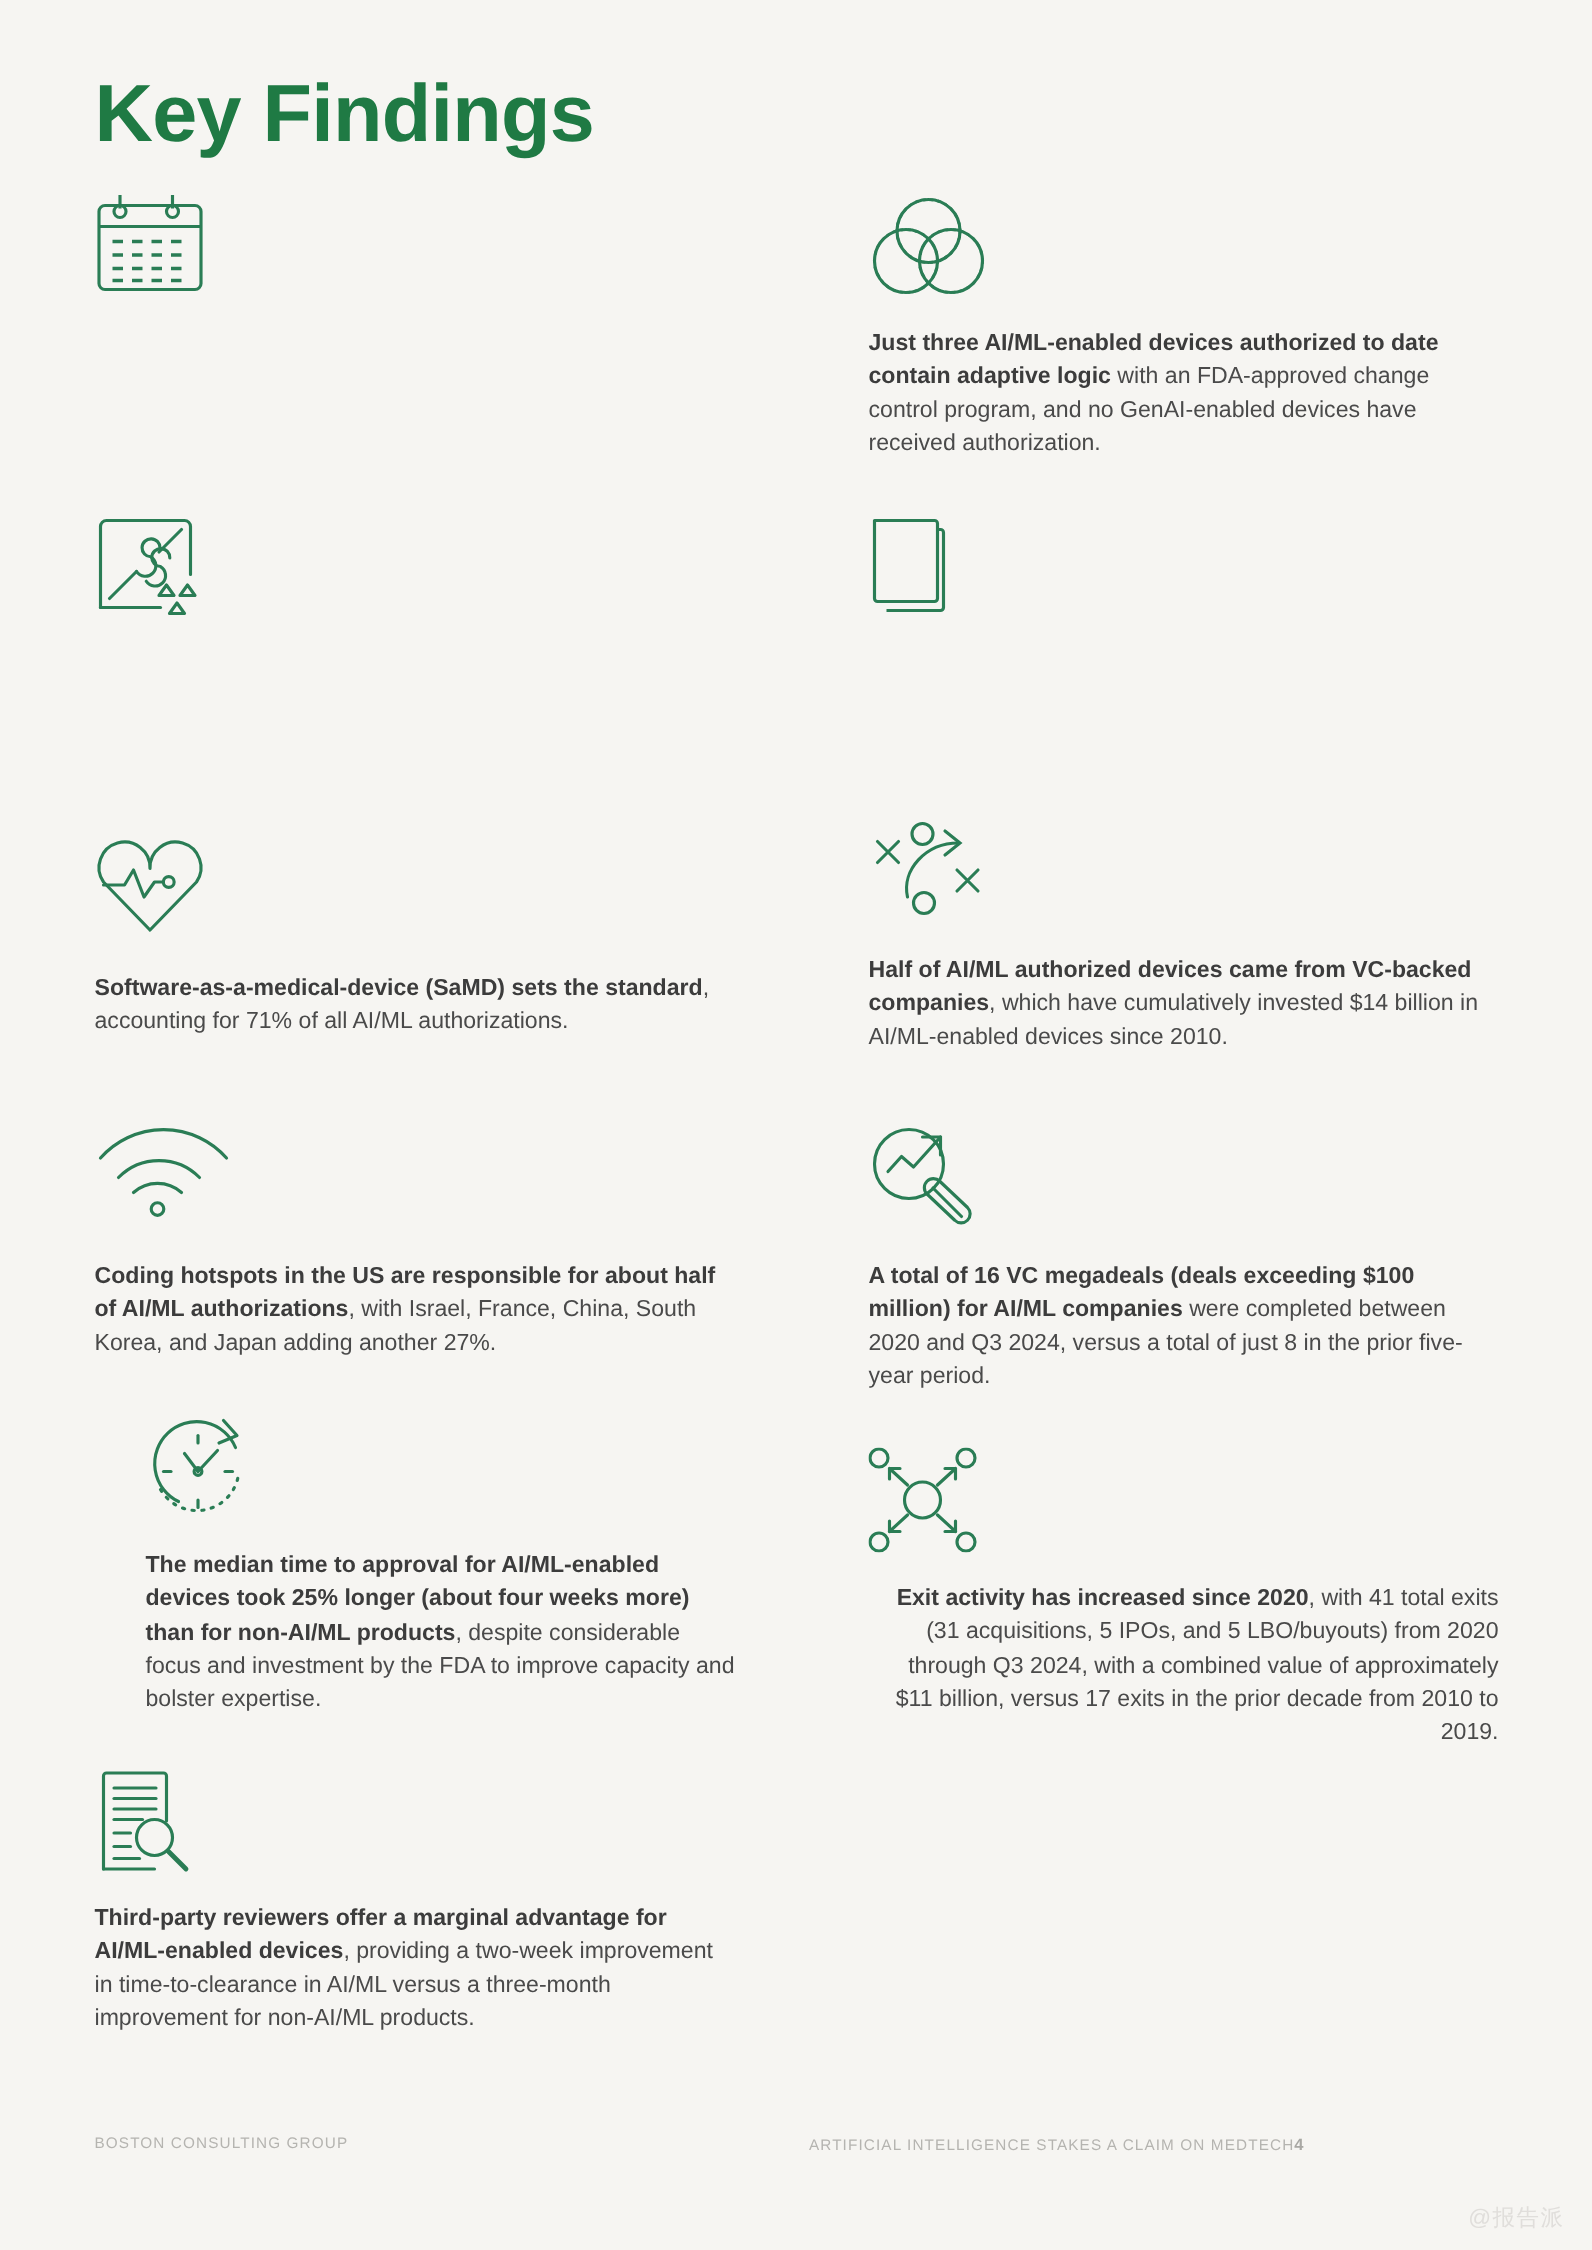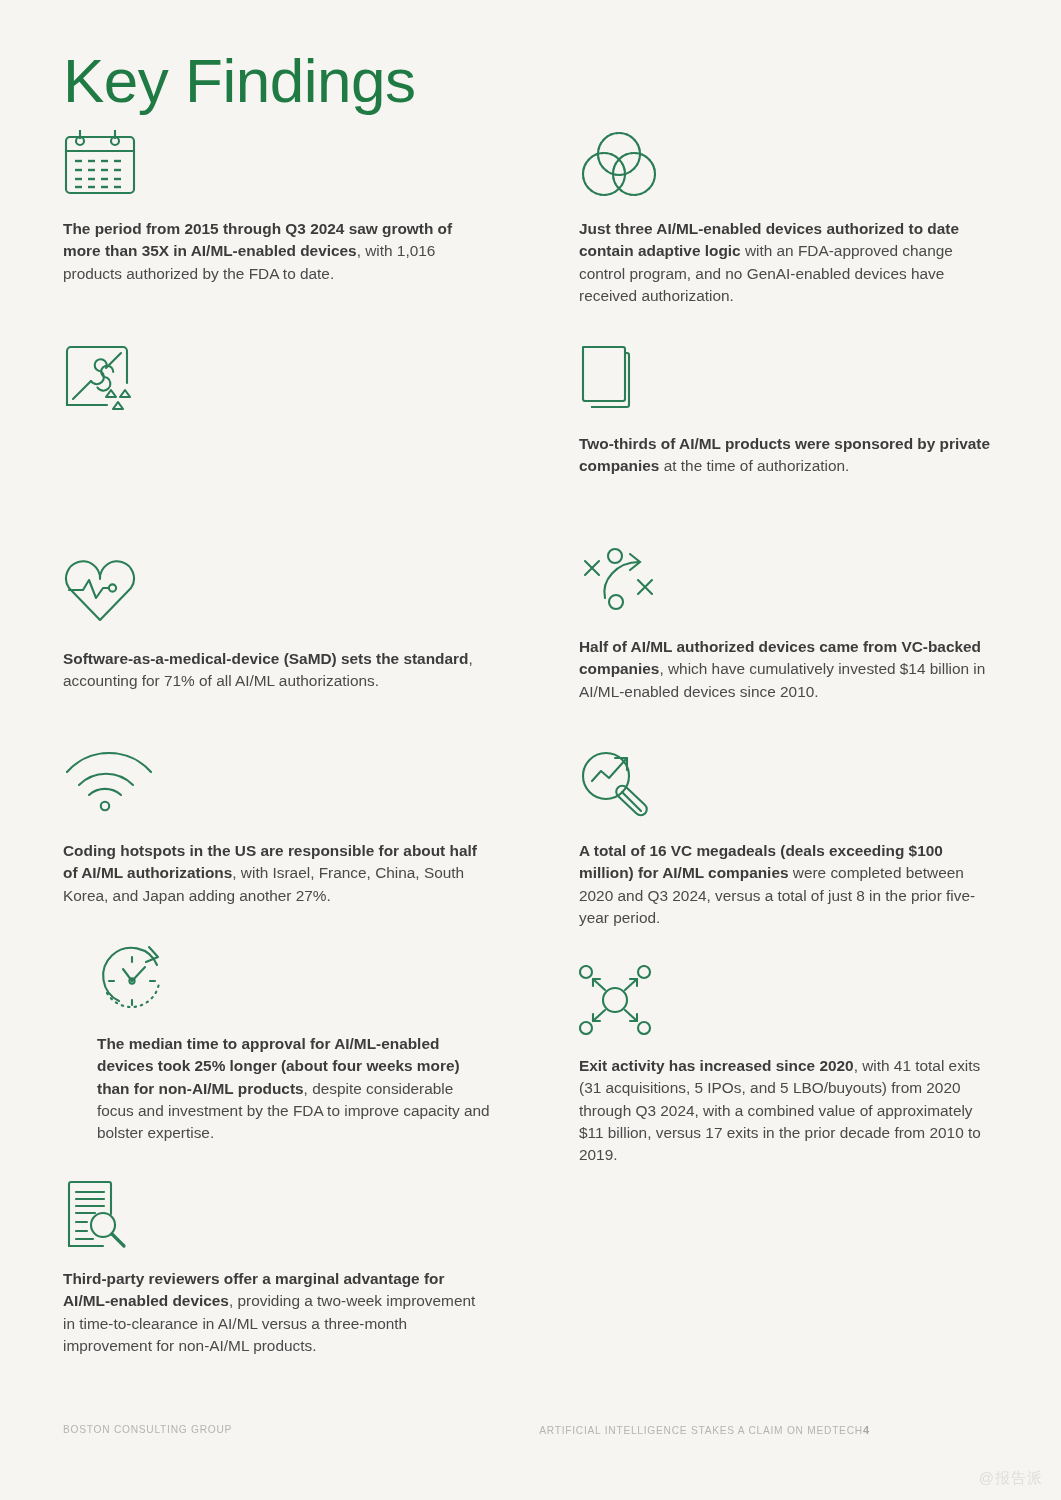--- a/index.html
+++ b/index.html
@@ -17,22 +17,22 @@
     height: 1500px;
     background: #f6f5f2;
     overflow: hidden;
   }
 
   
   .page-title {
     position: absolute;
     left: 63px;
     top: 48px;
-    font-size: 62px;
-    font-weight: normal;
+    font-size: 54px;
+    font-weight: bold;
     color: #1f7a44;
     letter-spacing: -0.5px;
     line-height: 1.05;
   }
 
   
   .columns {
     position: absolute;
     left: 0;
     top: 128px;
@@ -150,21 +150,20 @@
                 <line x1="25" y1="51" x2="32" y2="51"></line>
                 <line x1="38" y1="51" x2="45" y2="51"></line>
                 <line x1="51" y1="51" x2="58" y2="51"></line>
               <line x1="12" y1="59" x2="19" y2="59"></line>
                 <line x1="25" y1="59" x2="32" y2="59"></line>
                 <line x1="38" y1="59" x2="45" y2="59"></line>
                 <line x1="51" y1="59" x2="58" y2="59"></line>
             </g>
           </svg>
         </div>
-        <p class="finding-text"><b>The period from 2015 through Q3 2024 saw growth of more than 35X in AI/ML-enabled devices</b><span>, with 1,016 products authorized by the FDA to date.</span></p>
       </div>
 
       <div class="finding" style="position:absolute; top:215px;">
         <div class="icon-box">
           <svg width="74" height="72" viewBox="0 0 74 72">
             <g fill="none" stroke="#2a7d55" stroke-width="2.1" stroke-linecap="round" stroke-linejoin="round">
               <path d="M4 62 V8 a4 4 0 0 1 4-4 H60 a4 4 0 0 1 4 4 V40"></path>
               <path d="M4 62 H44"></path>
               <path d="M10 56 L28 38"></path>
               <path d="M58 10 L43 25"></path>
@@ -270,21 +269,20 @@
 
       <div class="finding" style="position:absolute; top:215px;">
         <div class="icon-box">
           <svg width="64" height="70" viewBox="0 0 64 70">
             <g fill="none" stroke="#2a7d55" stroke-width="2.1" stroke-linejoin="round">
               <path d="M12 10 H48 a2 2 0 0 1 2 2 V62 a2 2 0 0 1 -2 2 H12"></path>
               <path d="M4 4 H44 a2 2 0 0 1 2 2 V56 a2 2 0 0 1 -2 2 H6 a2 2 0 0 1 -2 -2 Z" fill="#f6f5f2"></path>
             </g>
           </svg>
         </div>
-        <p class="finding-text"><b>Two-thirds of AI/ML products were sponsored by private companies</b><span> at the time of authorization.</span></p>
       </div>
 
       <div class="finding" style="position:absolute; top:418px;">
         <div class="icon-box">
           <svg width="80" height="66" viewBox="0 0 80 66">
             <g fill="none" stroke="#2a7d55" stroke-width="2.1" stroke-linecap="round">
               <circle cx="36" cy="10" r="7"></circle>
               <circle cx="37" cy="56" r="7"></circle>
               <path d="M6 15 L20 29 M20 15 L6 29"></path>
               <path d="M59 34 L73 48 M73 34 L59 48"></path>
@@ -304,21 +302,21 @@
               <path d="M13 31 L22 21 L30 28 L48 8"></path>
               <path d="M48 20 V8 H36"></path>
               <path d="M43 42 L62 61" stroke-width="2.1"></path>
               <path d="M39 46 a6 6 0 0 1 8.5 -8.5 L66 55 a6 6 0 0 1 -8.5 8.5 Z"></path>
             </g>
           </svg>
         </div>
         <p class="finding-text"><b>A total of 16 VC megadeals (</b><b>deals exceeding $100 million</b><b>) for AI/ML companies</b><span> were completed between 2020 and Q3 2024, versus a total of just 8 in the prior five-year period.</span></p>
       </div>
 
-      <div class="finding" style="position:absolute; top:837px;">
+      <div class="finding" style="position:absolute; top:837px;text-align:right;">
         <div class="icon-box">
           <svg width="74" height="70" viewBox="0 0 74 70">
             <g fill="none" stroke="#2a7d55" stroke-width="2.1" stroke-linecap="round" stroke-linejoin="round">
               <circle cx="36" cy="35" r="12"></circle>
               <circle cx="7" cy="7" r="6"></circle>
               <circle cx="65" cy="7" r="6"></circle>
               <circle cx="7" cy="63" r="6"></circle>
               <circle cx="65" cy="63" r="6"></circle>
               <path d="M26 25 L14 14"></path>
                 <path d="M14 14 L21 14 M14 14 L14 21"></path>

